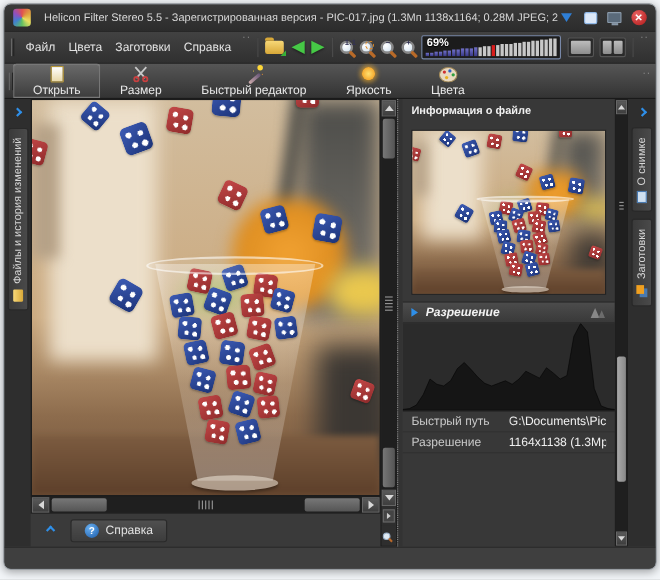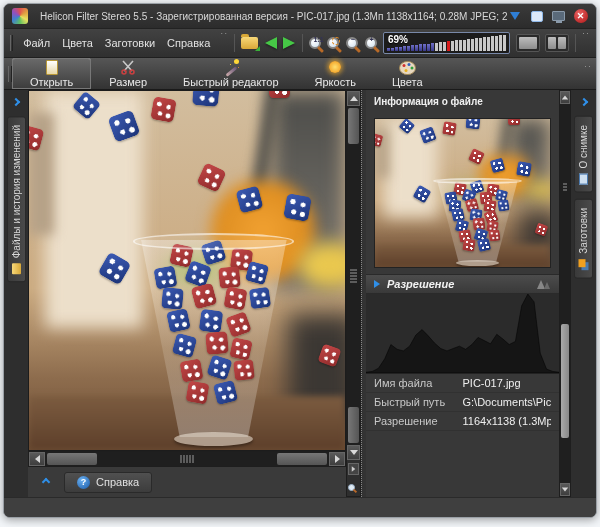--- a/index.html
+++ b/index.html
@@ -503,24 +503,20 @@
           <span class="sec-label">Разрешение</span>
           <div class="hist-icon"></div>
         </div>
         <div class="hist-wrap">
           <svg viewBox="0 0 200 80" preserveAspectRatio="none">
                 <path id="histpath" fill="#151515" stroke="#000" stroke-width="0.5" d="M0,80 L0.0,79.2 L6.5,78.4 L12.9,75.2 L19.4,65.6 L25.8,51.2 L32.3,56.0 L38.7,57.6 L45.2,52.8 L51.6,41.6 L58.1,36.0 L64.5,42.4 L71.0,49.6 L77.4,55.2 L83.9,57.6 L90.3,55.2 L96.8,52.8 L103.2,56.0 L109.7,51.2 L116.1,44.0 L122.6,47.2 L129.0,50.4 L135.5,40.8 L141.9,45.6 L148.4,51.2 L154.8,48.0 L161.3,12.0 L167.7,0.0 L174.2,8.0 L180.6,60.0 L187.1,76.0 L193.5,78.4 L200.0,79.2 L200,80 Z"></path>
               </svg>
         </div>
 
         <div class="ip-row">
-              <span class="ip-l">Имя файла</span>
-              <span class="ip-v">PIC-017.jpg</span>
-            </div>
-        <div class="ip-row">
               <span class="ip-l">Быстрый путь</span>
               <span class="ip-v">G:\Documents\Pic...</span>
             </div>
         <div class="ip-row">
               <span class="ip-l">Разрешение</span>
               <span class="ip-v">1164x1138 (1.3Mp)</span>
             </div>
       </div>
     </div>
 

